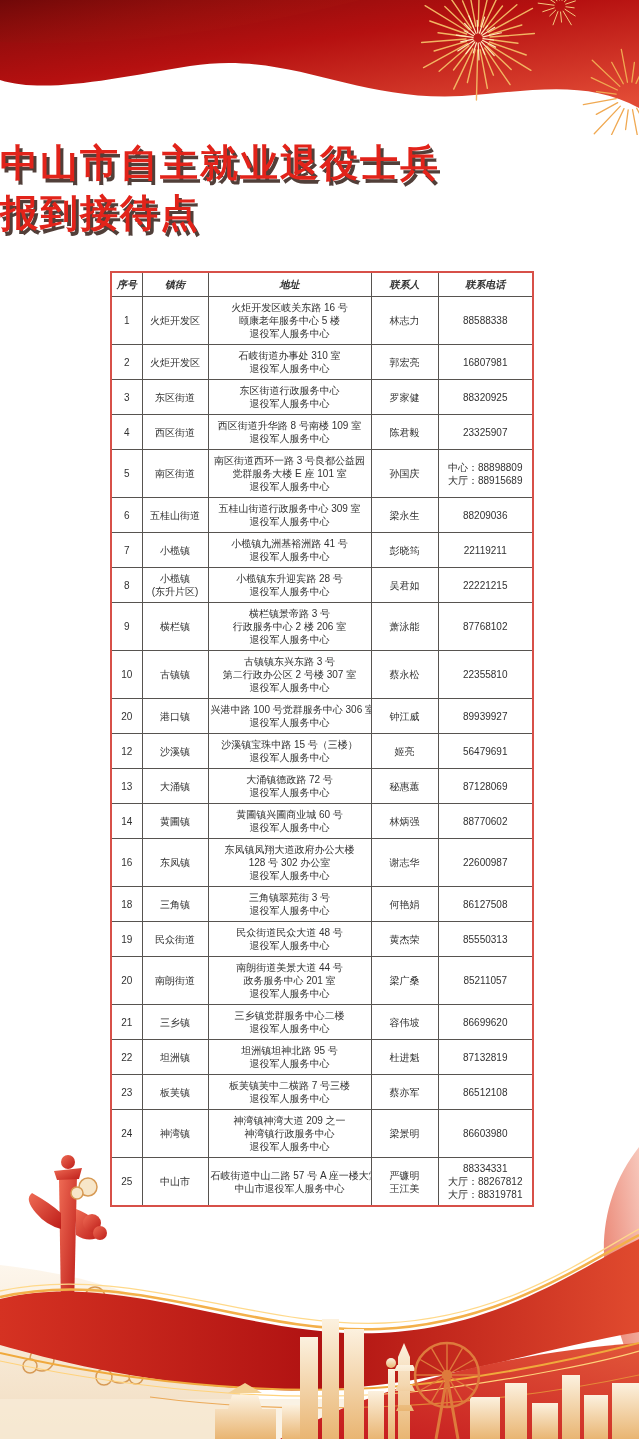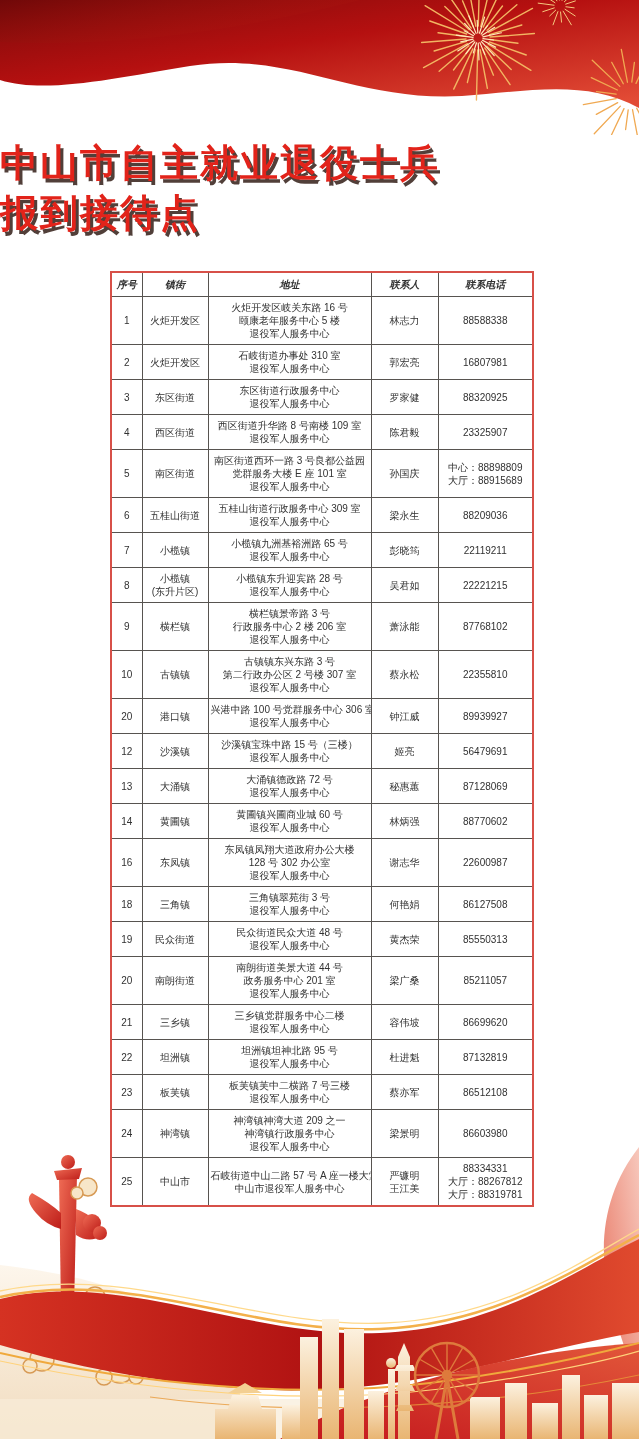--- a/index.html
+++ b/index.html
@@ -269,21 +269,21 @@
         </td>
       </tr>
       <tr>
         <td>
           <div>7</div>
         </td>
         <td>
           <div>小榄镇</div>
         </td>
         <td>
-          <div>小榄镇九洲基裕洲路 65 号</div>
+          <div>小榄镇九洲基裕洲路 41 号</div>
           <div>退役军人服务中心</div>
         </td>
         <td>
           <div>彭晓筠</div>
         </td>
         <td>
           <div>22119211</div>
         </td>
       </tr>
       <tr>

